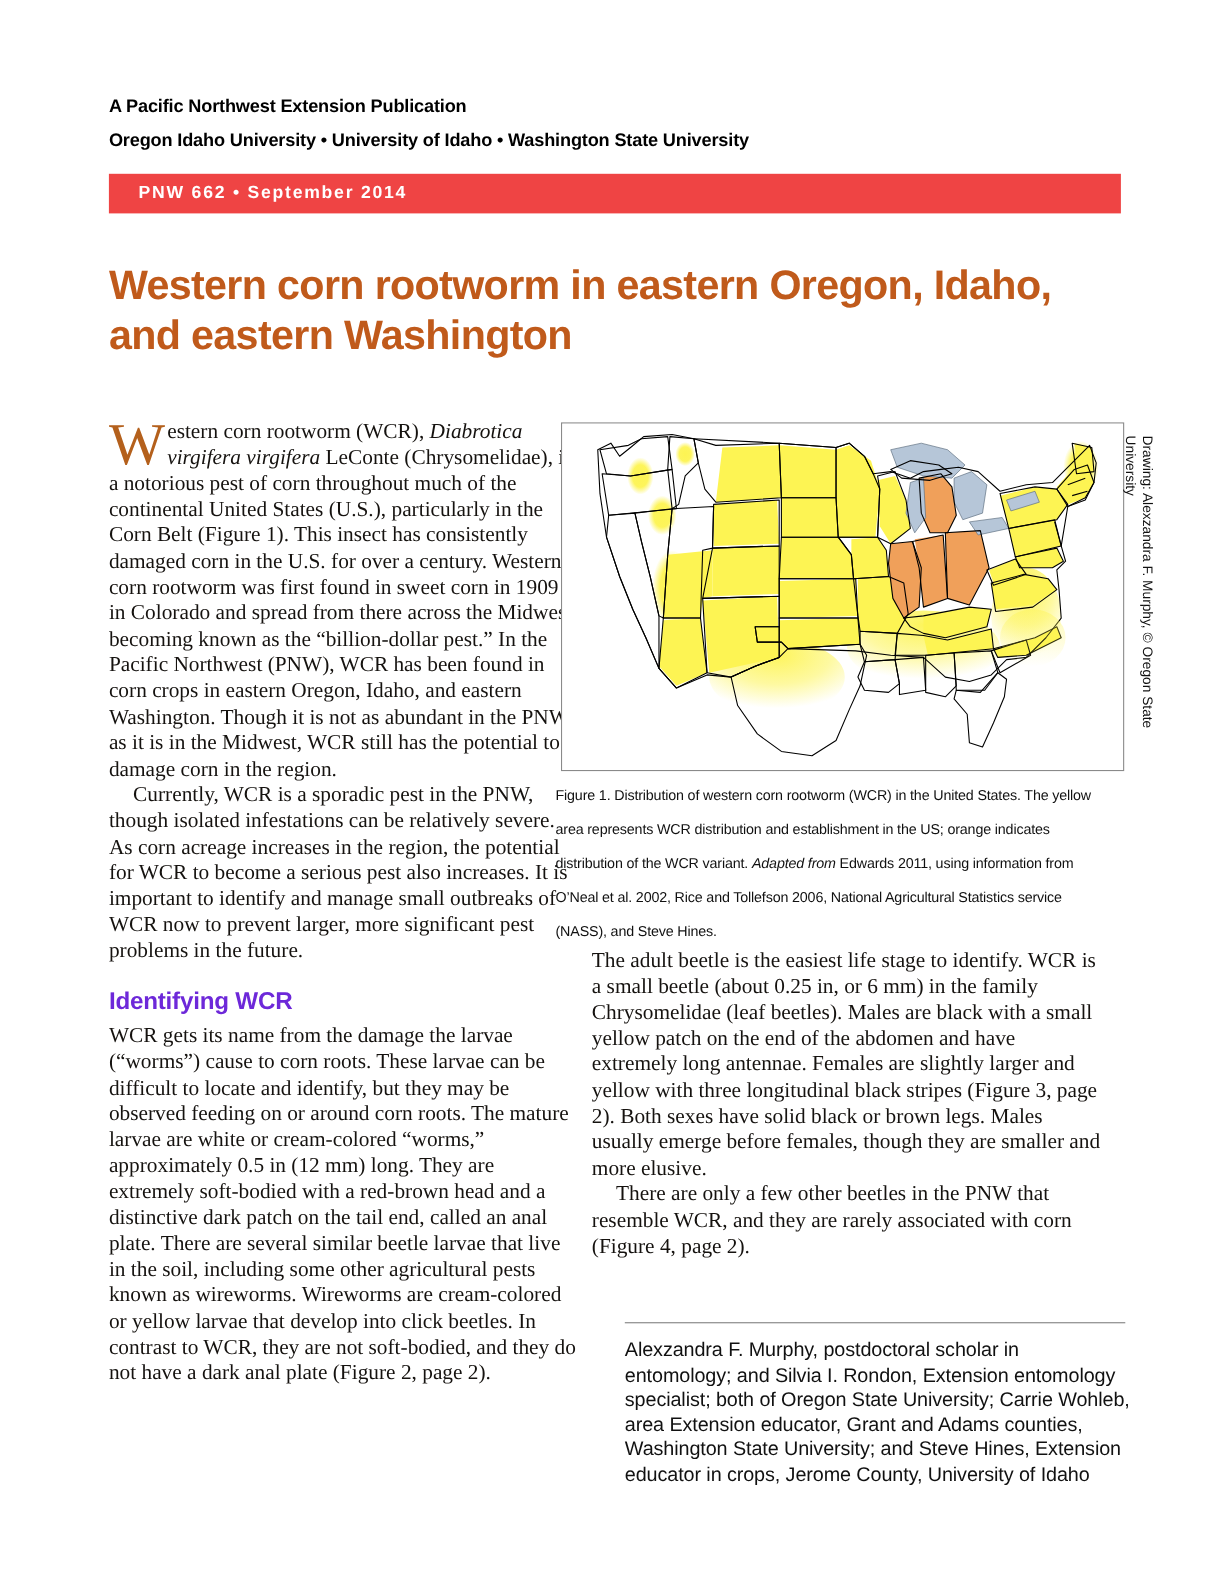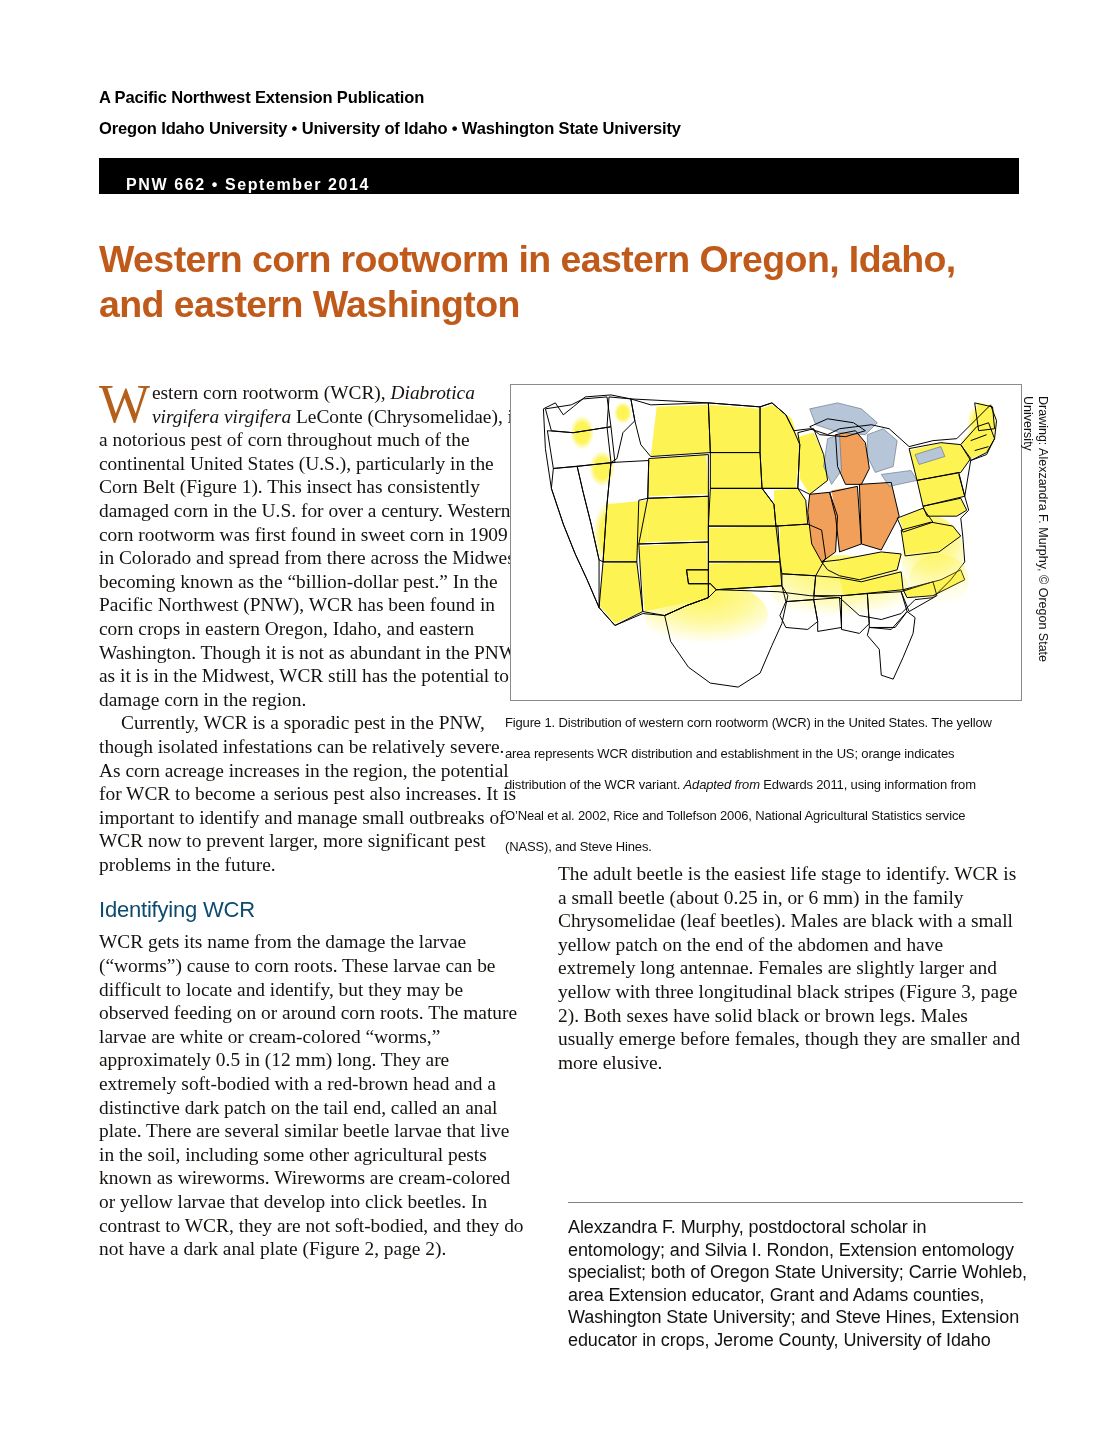--- a/index.html
+++ b/index.html
@@ -30,23 +30,23 @@
     font-weight: bold;
     font-size: 16.5px;
     color: #000;
     letter-spacing: -0.15px;
   }
 
   .pub-bar {
     position: absolute;
     left: 99px; top: 158px;
     width: 920px; height: 36px;
-    background: #000000;
+    background: #ef4444;
     display: flex;
-    align-items: flex-end;
+    align-items: center;
   }
   .pub-bar-text {
     color: #ffffff;
     font-family: "Liberation Sans", sans-serif;
     font-weight: bold;
     font-size: 16px;
     letter-spacing: 1.6px;
     padding-left: 27px;
   }
 
@@ -74,21 +74,21 @@
   }
 
   
   .col-left {
     position: absolute;
     left: 99px; top: 381px;
     width: 428px;
   }
   .col-right {
     position: absolute;
-    left: 558px; top: 862px;
+    left: 538px; top: 862px;
     width: 466px;
   }
 
   p.body {
     font-family: "Liberation Serif", serif;
     font-size: 19.4px;
     line-height: 23.6px;
     color: #15120f;
     margin: 0;
     text-align: left;
@@ -108,23 +108,23 @@
     font-weight: normal;
     padding-right: 2px;
     margin-top: 2px;
   }
   .dropcap-para .runin { display: inline; }
 
   em.sci { font-style: italic; }
 
   h2.section {
     font-family: "Liberation Sans", sans-serif;
-    font-weight: normal;
+    font-weight: bold;
     font-size: 22px;
-    color: #0c4a6e;
+    color: #6d28d9;
     margin: 21px 0 7px 0;
     letter-spacing: -0.2px;
   }
 
   
   .figure-wrap {
     position: absolute;
     left: 510px; top: 384px;
     width: 512px;
   }
@@ -435,18 +435,19 @@
 
   <div class="fig-credit">
     <span>Drawing: Alexzandra F. Murphy, © Oregon State</span>
     <span class="l2">University</span>
   </div>
 
   <div class="fig-caption"><span>Figure 1. Distribution of western corn rootworm (WCR) in the United States. The yellow area represents WCR distribution and establishment in the US; orange indicates distribution of the WCR variant. </span><em>Adapted from</em><span> Edwards 2011, using information from O’Neal et al. 2002, Rice and Tollefson 2006, National Agricultural Statistics service (NASS), and Steve Hines.</span></div>
 
   <div class="col-right">
     <p class="body">The adult beetle is the easiest life stage to identify. WCR is a small beetle (about 0.25 in, or 6 mm) in the family Chrysomelidae (leaf beetles). Males are black with a small yellow patch on the end of the abdomen and have extremely long antennae. Females are slightly larger and yellow with three longitudinal black stripes (Figure 3, page 2). Both sexes have solid black or brown legs. Males usually emerge before females, though they are smaller and more elusive.</p>
+    <p class="body">There are only a few other beetles in the PNW that resemble WCR, and they are rarely associated with corn (Figure 4, page 2).</p>
   </div>
 
   <div class="bio-rule"></div>
   <div class="bio">Alexzandra F. Murphy, postdoctoral scholar in entomology; and Silvia I. Rondon, Extension entomology specialist; both of Oregon State University; Carrie Wohleb, area Extension educator, Grant and Adams counties, Washington State University; and Steve Hines, Extension educator in crops, Jerome County, University of Idaho</div>
 
 </div>
 
 </body></html>

